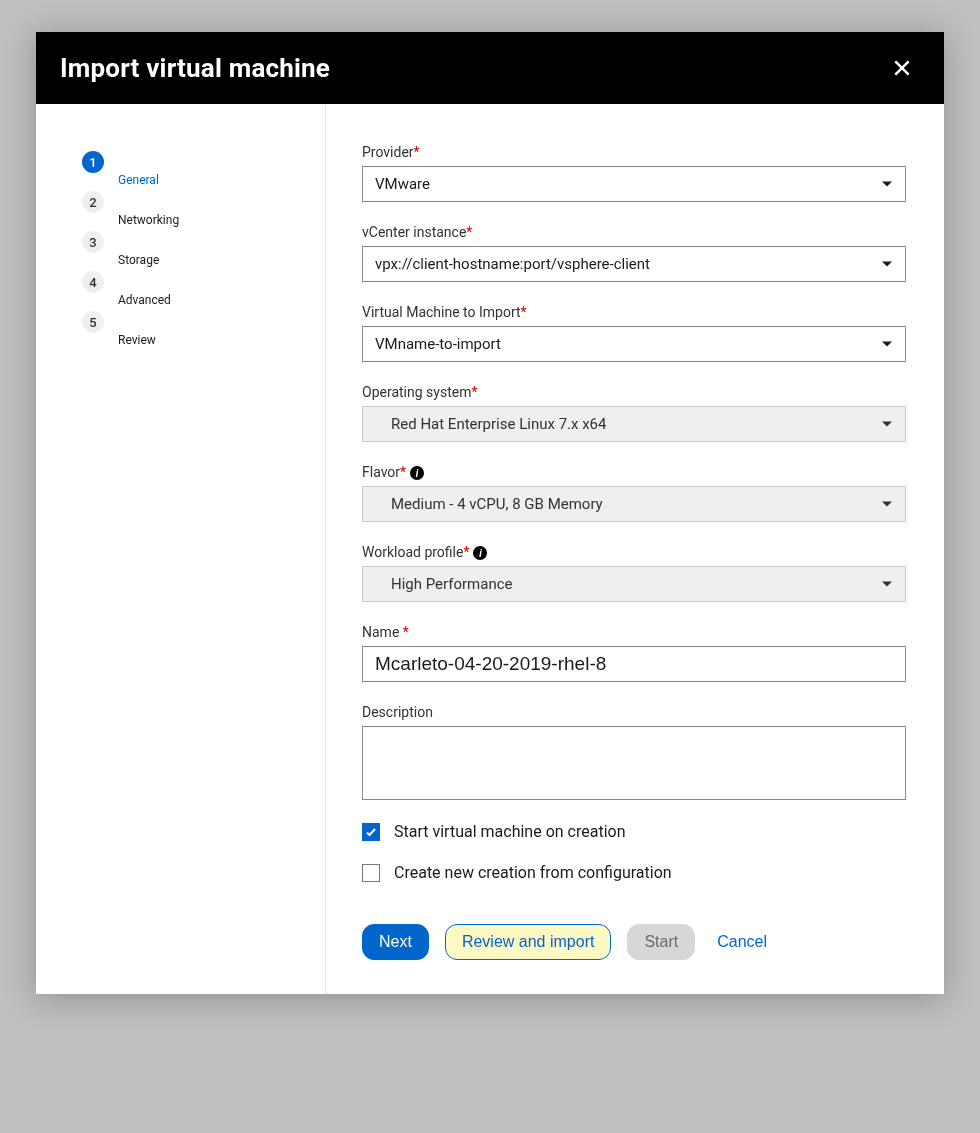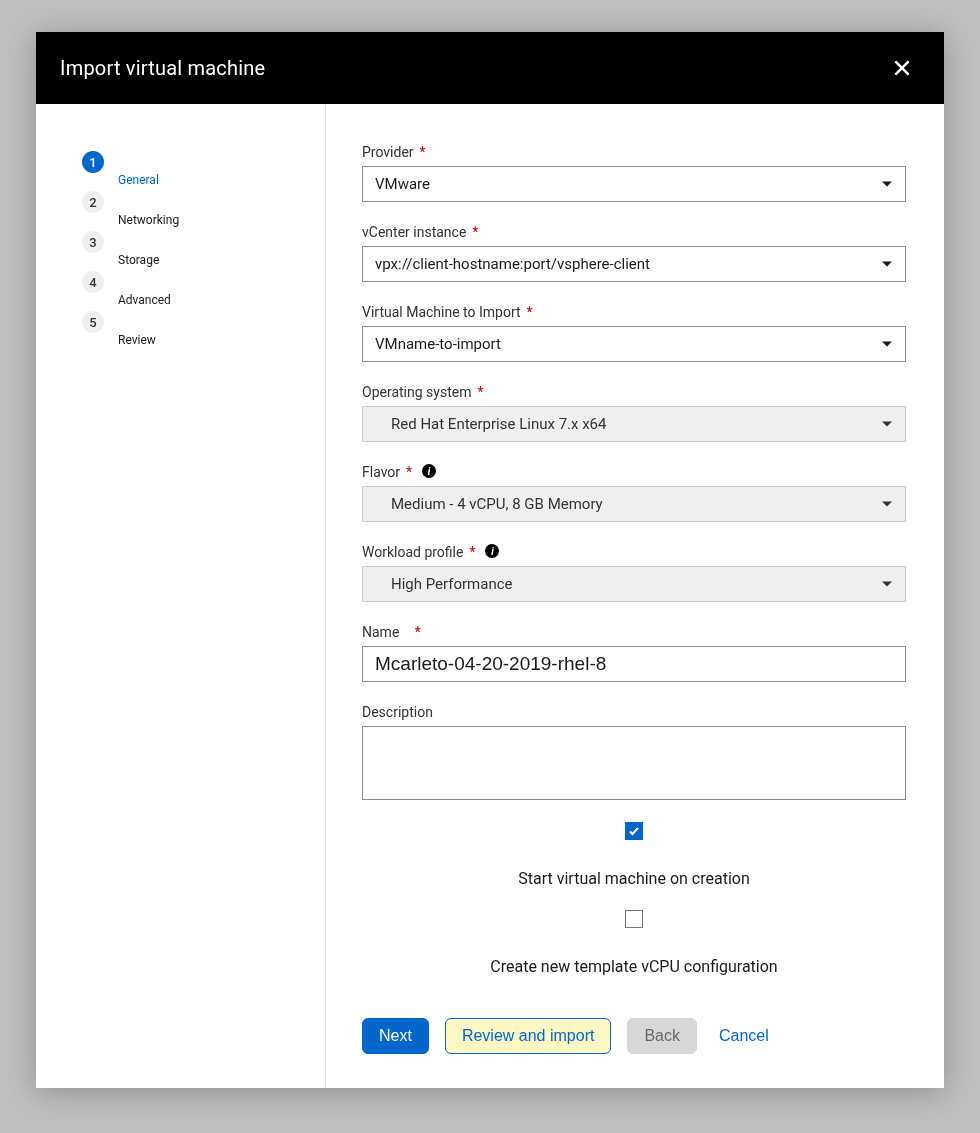--- a/index.html
+++ b/index.html
@@ -24,22 +24,22 @@
   .modal-header {
     background: #000;
     color: #fff;
     height: 72px;
     padding: 0 28px 0 24px;
     display: flex;
     align-items: center;
     justify-content: space-between;
   }
   .modal-title {
-    font-size: 20px;
-    font-weight: 400;
+    font-size: 26px;
+    font-weight: 700;
     letter-spacing: .2px;
     text-align: center;
   }
   .close-btn {
     width: 28px; height: 28px;
     display: flex; align-items: center; justify-content: center;
     color: #fff;
     cursor: pointer;
   }
   .close-btn svg { width: 20px; height: 20px; }
@@ -75,22 +75,21 @@
 
   .content {
     flex: 1;
     padding: 40px 38px 34px 36px;
   }
   .field { margin-bottom: 22px; }
   .field-label {
     font-size: 14px;
     color: #333;
     display: flex;
-    align-items: flex-start;
-    gap: 6px;
+    align-items: flex-end;
     margin-bottom: 6px;
   }
   .req { color: #c00; }
   .info-icon {
     width: 14px; height: 14px; border-radius: 50%;
     background: #000; color: #fff;
     font-size: 10px; font-weight: 700;
     display: inline-flex; align-items: center; justify-content: center;
     font-style: italic;
     margin-left: 4px;
@@ -128,23 +127,22 @@
     width: 100%;
     height: 74px;
     border: 1px solid #8a8a8a;
     padding: 8px 12px;
     font-size: 15px;
     resize: none;
     outline: none;
   }
 
   .check-row {
-    display: flex; align-items: center; gap: 29px;
+    display: flex; align-items: center; gap: 14px;
     margin-top: 18px;
-    flex-direction: column;
   }
   .checkbox {
     width: 18px; height: 18px;
     border: 1px solid #777;
     display: inline-flex; align-items: center; justify-content: center;
     background: #fff;
     cursor: pointer;
   }
   .checkbox.checked { background: #0066cc; border-color: #0066cc; }
   .checkbox.checked svg { width: 12px; height: 12px; color: #fff; }
@@ -157,21 +155,21 @@
     margin-top: 42px;
   }
   .btn {
     height: 36px;
     padding: 0 16px;
     font-size: 16px;
     border: 1px solid transparent;
     background: transparent;
     cursor: pointer;
     display: inline-flex; align-items: center; justify-content: center;
-    border-radius: 6px;
+    border-radius: 12px;
   }
   .btn-primary { background: #0066cc; color: #fff; border-color: #0066cc; }
   .btn-secondary { background: #fef9c3; color: #0066cc; border-color: #0066cc; }
   .btn-disabled { background: #d7d7d7; color: #6a6a6a; border-color: #d7d7d7; cursor: default; }
   .btn-link { color: #0066cc; border: none; padding: 0 6px; }
 </style>
 </head>
 <body>
 
 <div class="modal">
@@ -322,25 +320,25 @@
         <span class="checkbox checked">
           <svg viewBox="0 0 24 24" fill="none" stroke="currentColor" stroke-width="4">
               <polyline points="4 13 9 18 20 6"></polyline>
             </svg>
         </span>
         <span class="check-label">Start virtual machine on creation</span>
       </div>
 
       <div class="check-row" style="margin-top:22px">
         <span class="checkbox"></span>
-        <span class="check-label">Create new template vCPU configuration</span>
+        <span class="check-label">Create new creation from configuration</span>
       </div>
 
       <div class="footer">
         <button class="btn btn-primary">Next</button>
         <button class="btn btn-secondary">Review and import</button>
-        <button class="btn btn-disabled">Back</button>
+        <button class="btn btn-disabled">Start</button>
         <button class="btn btn-link">Cancel</button>
       </div>
 
     </div>
   </div>
 </div>
 
 </body></html>

